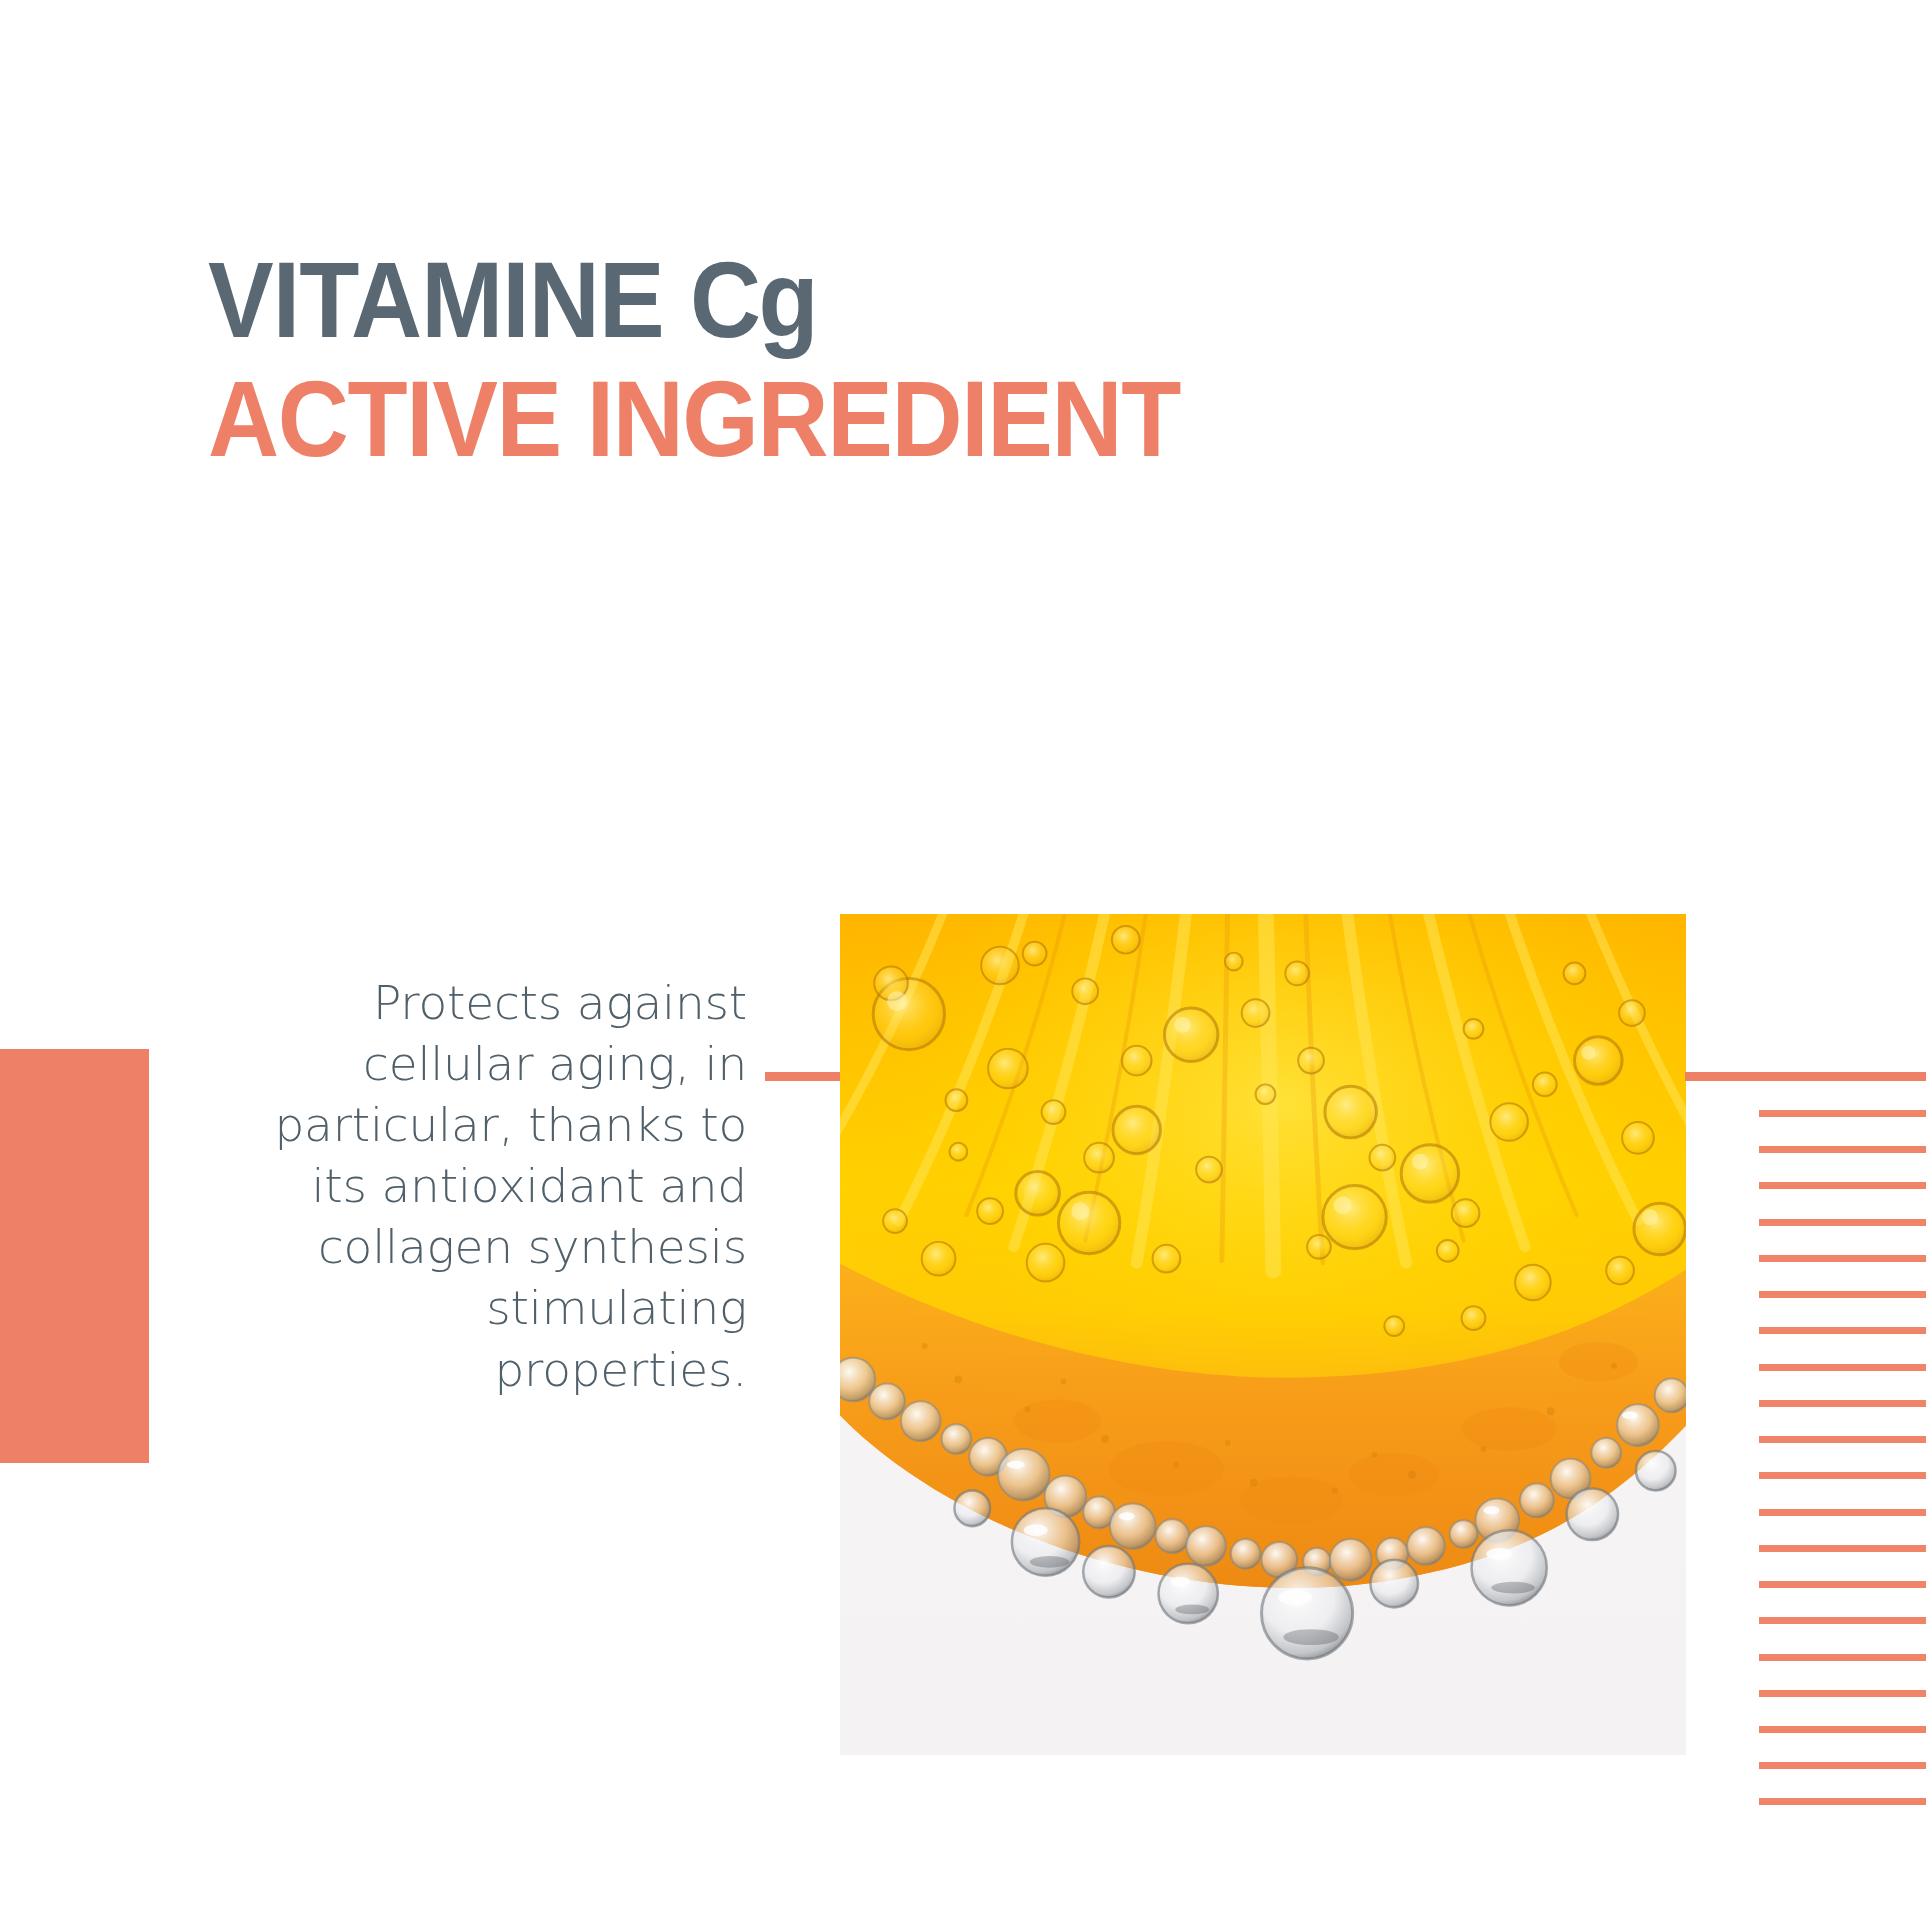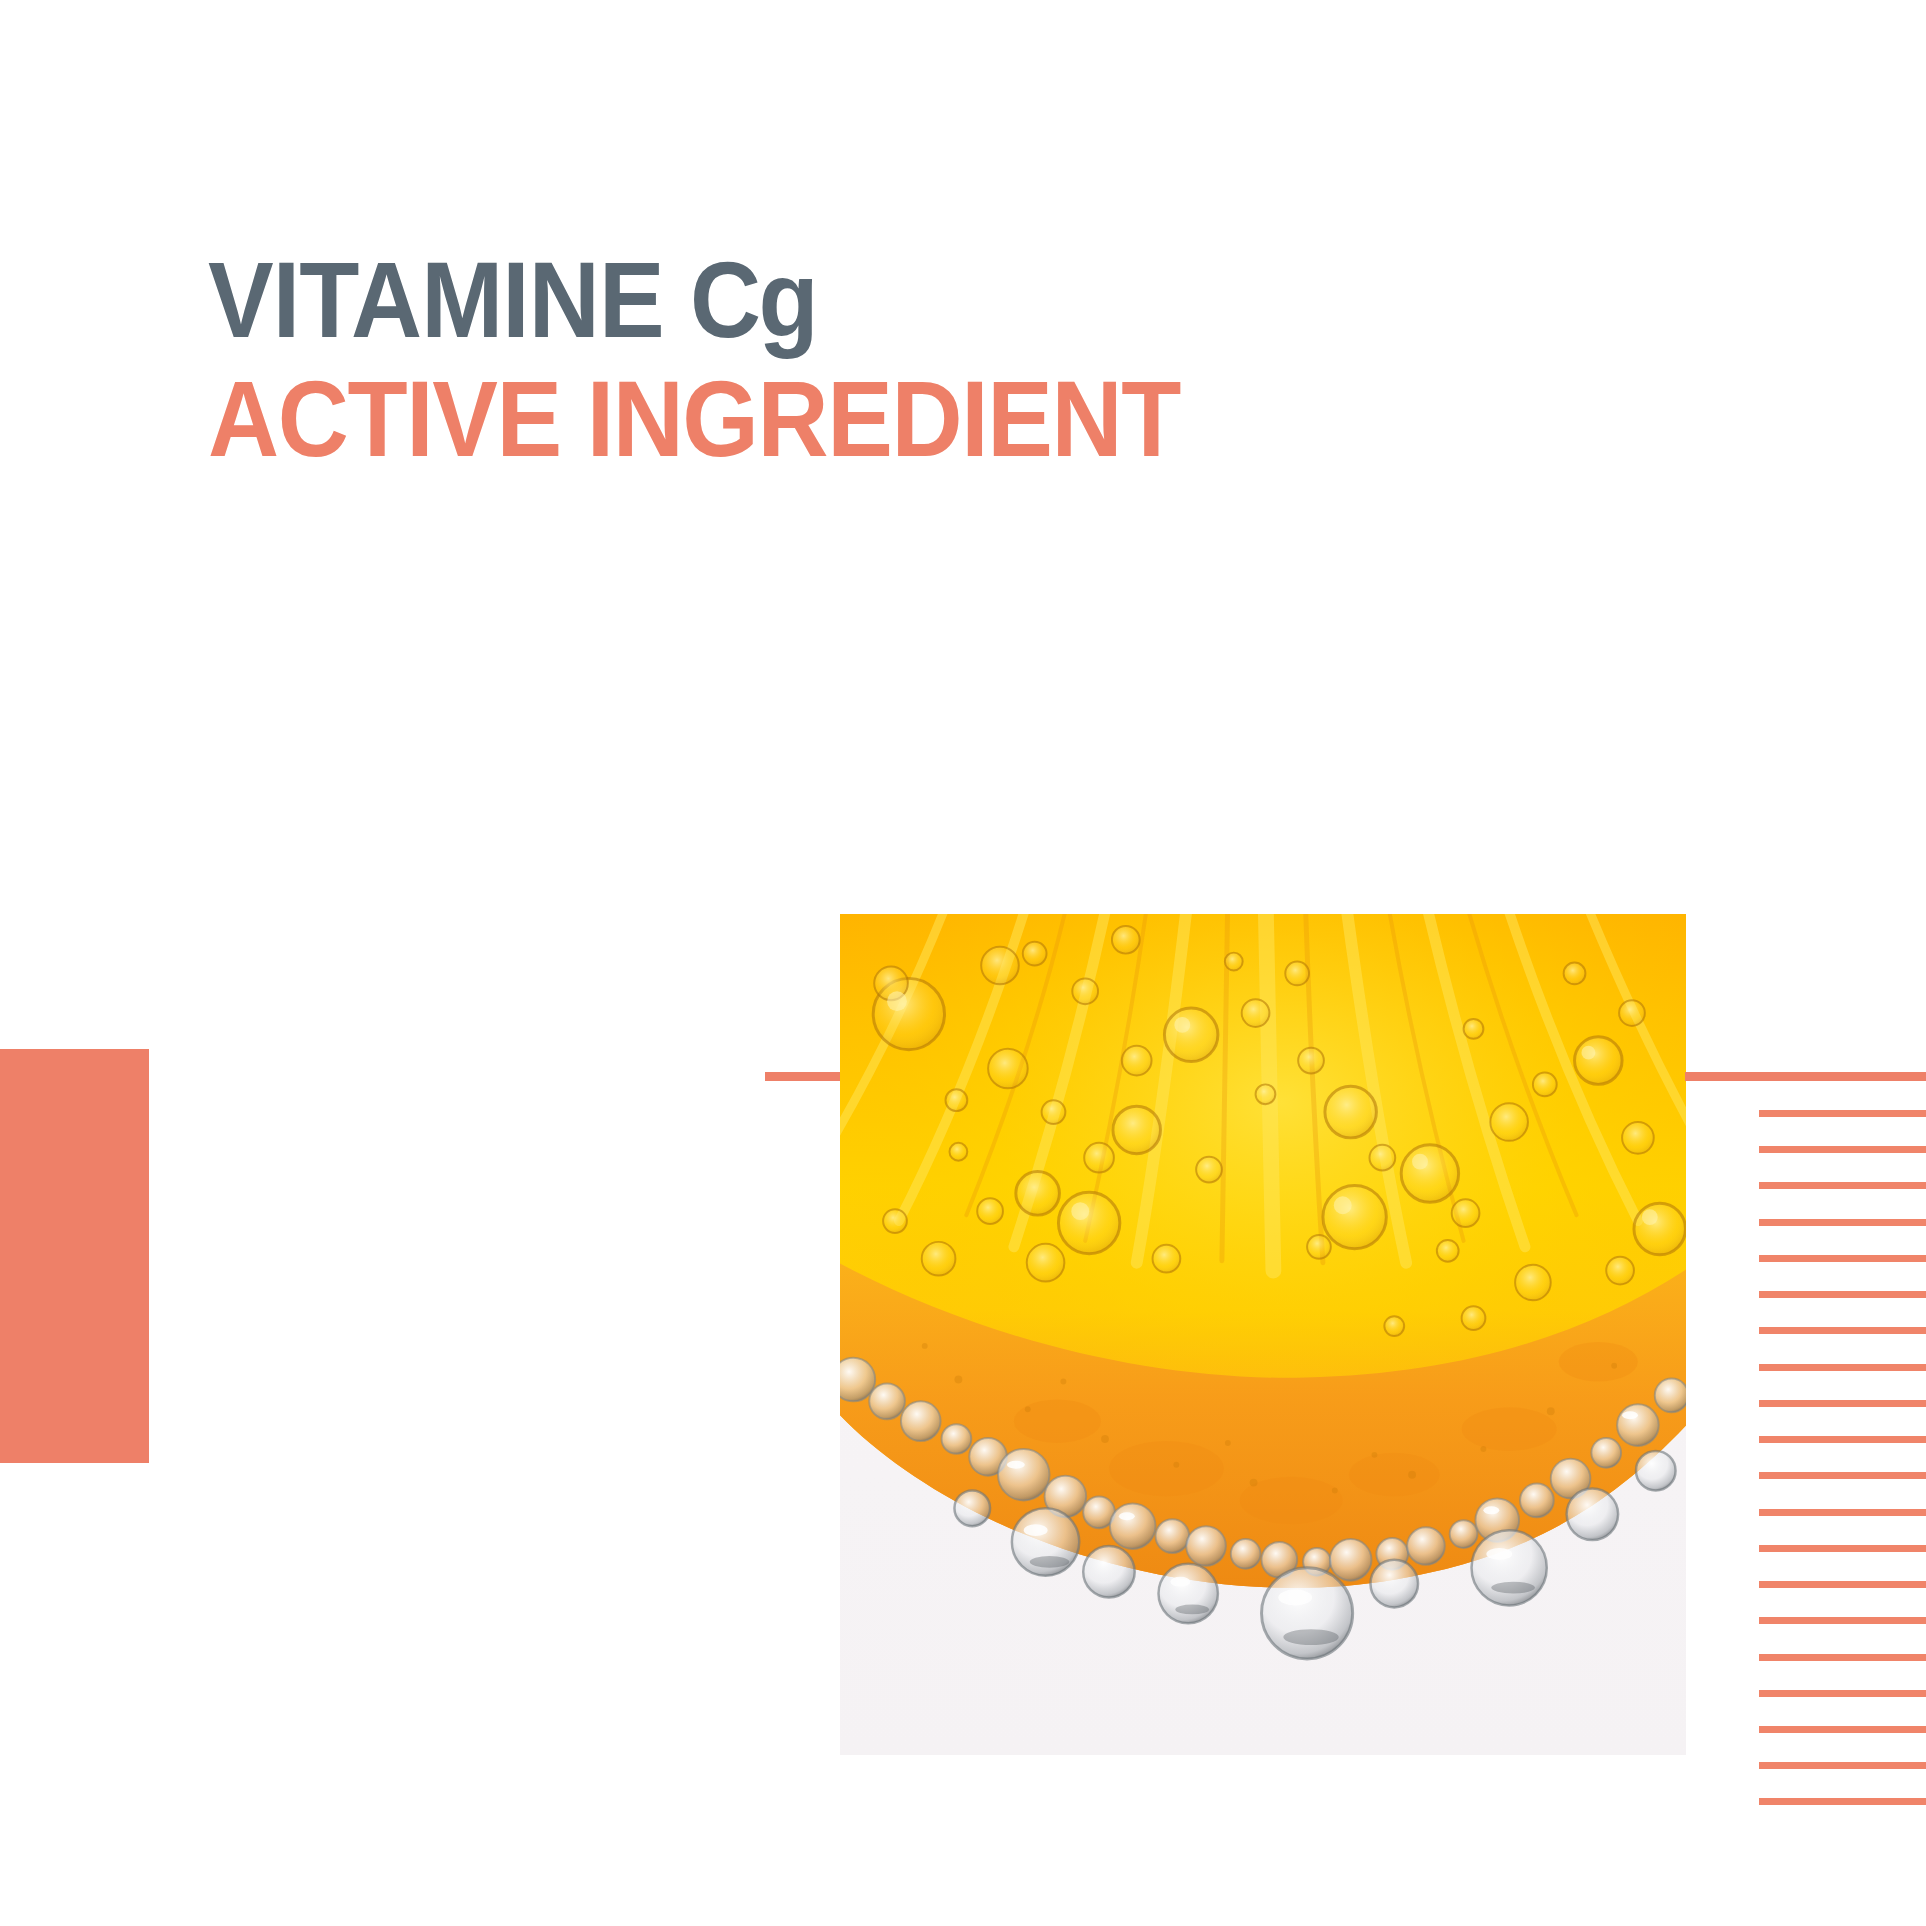--- a/index.html
+++ b/index.html
@@ -133,20 +133,21 @@
 
 <div class="canvas">
 
   <div class="headline">
     <div class="title-line-1"><span>VITAMINE</span> <span class="tail">Cg</span></div>
     <div class="title-line-2">ACTIVE INGREDIENT</div>
   </div>
 
   <div class="coral-block"></div>
 
+  <div class="body-copy">Protects against cellular aging, in particular, thanks to its antioxidant and collagen synthesis stimulating properties.</div>
 
   <div class="connector-line"></div>
 
   <div class="photo">
     <svg viewBox="0 0 855 849" preserveAspectRatio="xMidYMid slice">
       <defs>
         <linearGradient id="pulpGrad" x1="0.5" y1="0" x2="0.5" y2="1">
           <stop offset="0" stop-color="#FFB100"></stop>
           <stop offset="0.18" stop-color="#FFC200"></stop>
           <stop offset="0.42" stop-color="#FFD500"></stop>

